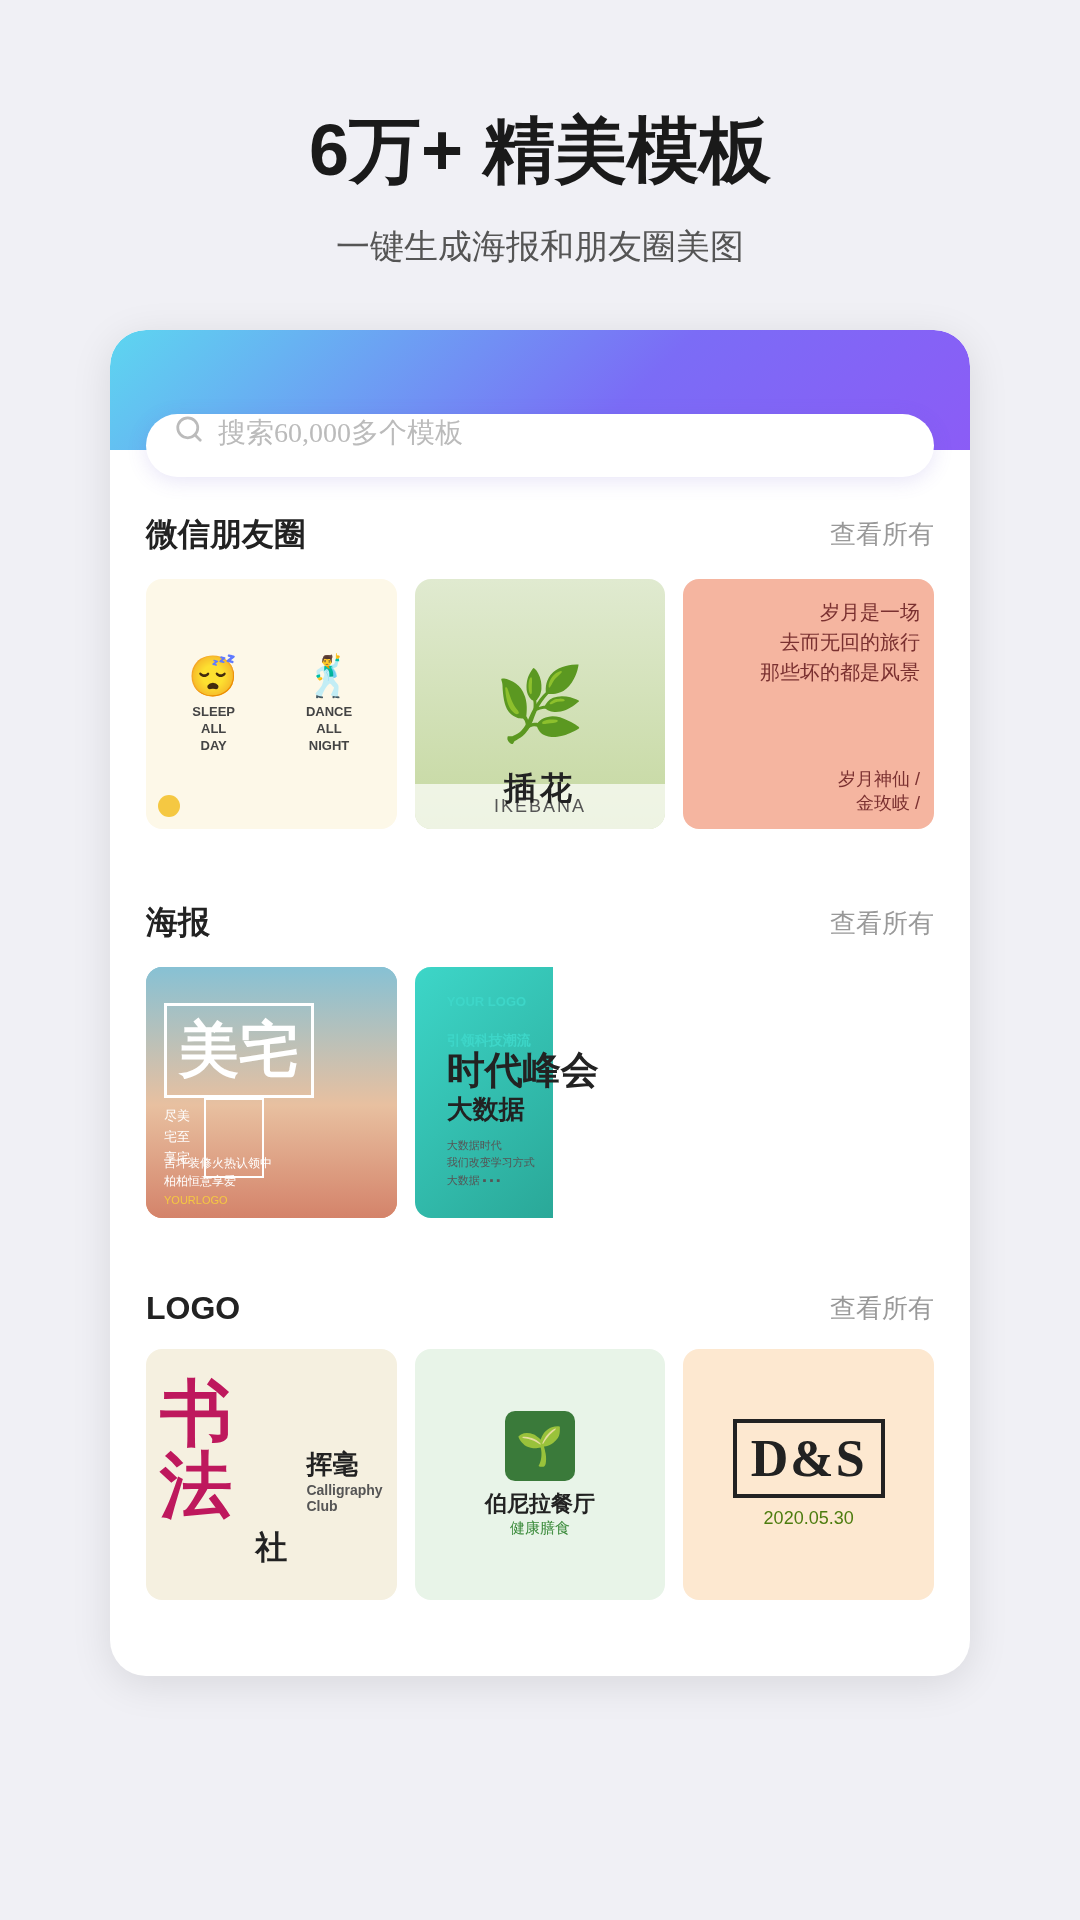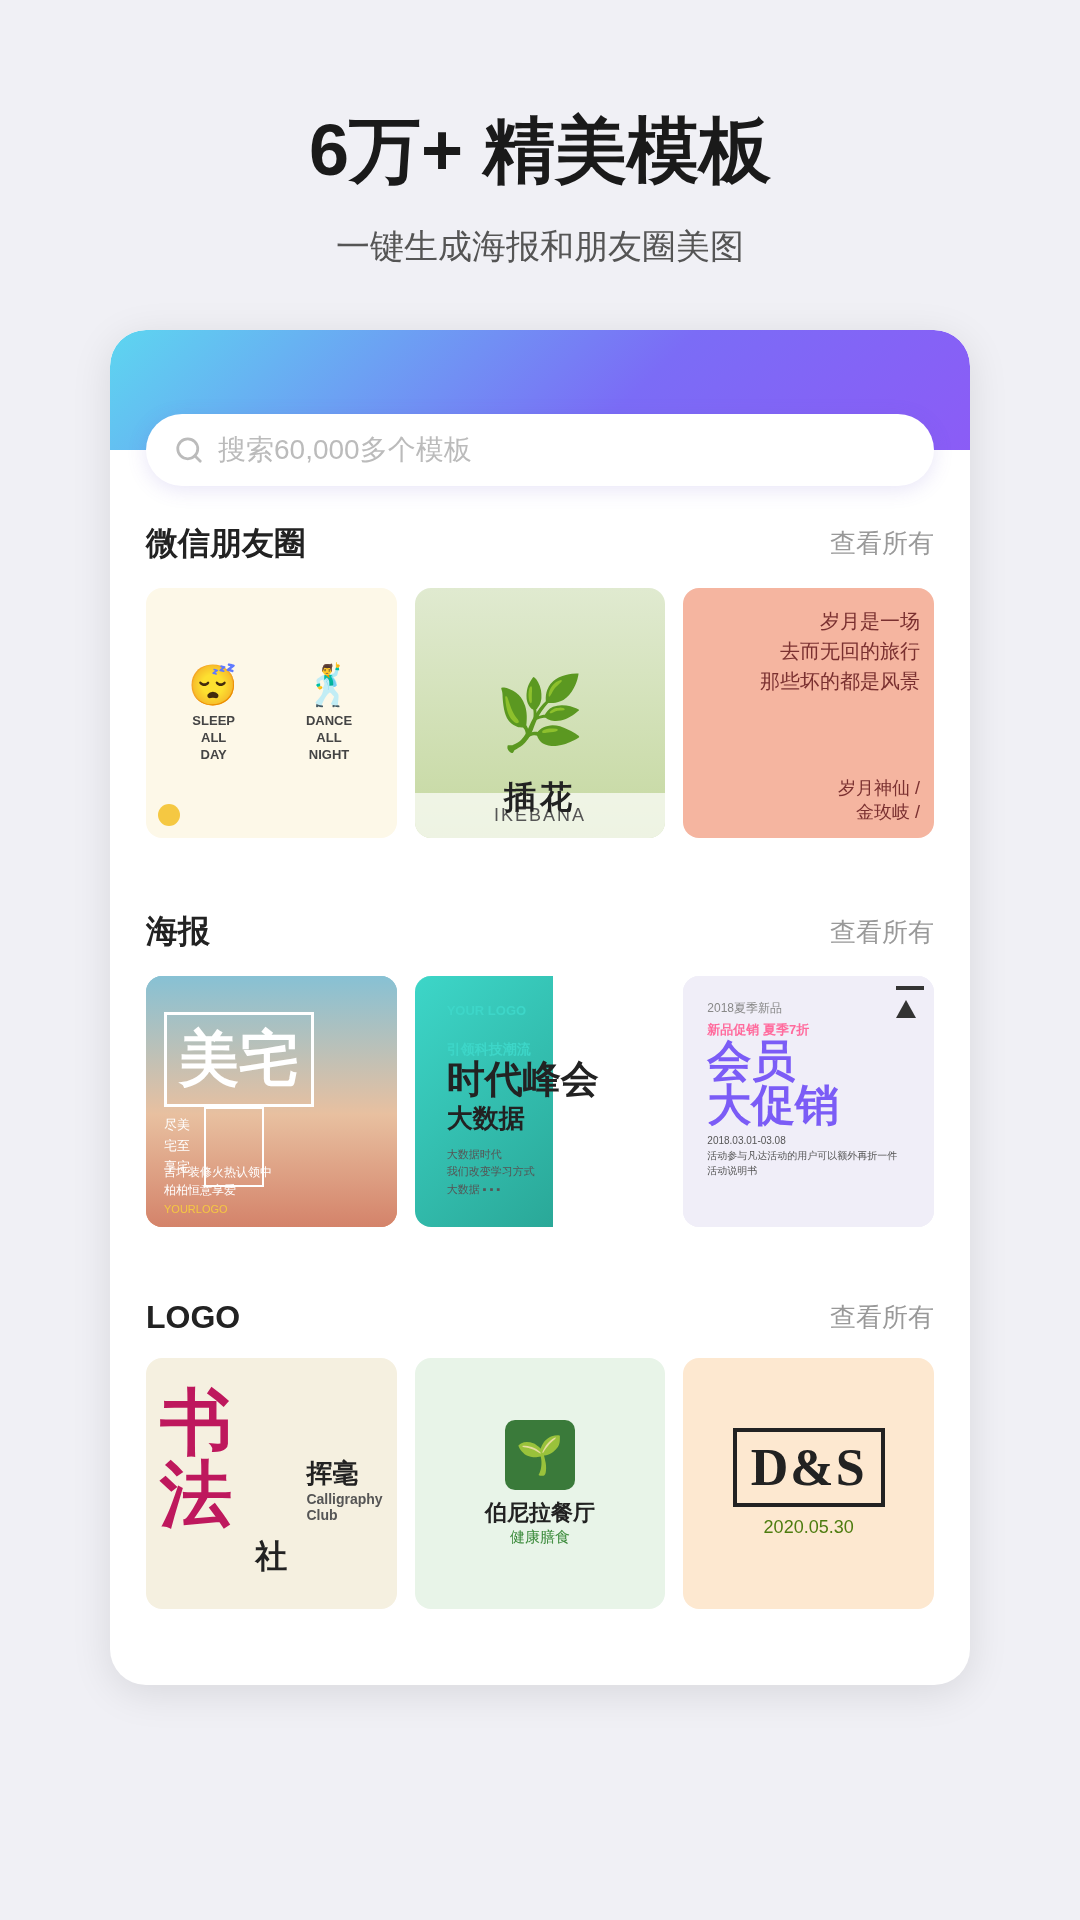--- a/index.html
+++ b/index.html
@@ -50,28 +50,29 @@
     }
 
     .search-bar-wrap {
       padding: 0 36px;
       margin-top: -36px;
       position: relative;
       z-index: 2;
     }
     .search-bar {
       width: 100%;
-      height: 72px;
+      height: 63px;
       background: #fff;
       border-radius: 40px;
       border: none;
       display: flex;
-      align-items: center;
+      align-items: flex-start;
       padding: 0 28px;
       box-shadow: 0 4px 20px rgba(100,80,200,0.15);
+      font-family: Liberation Serif, serif;
     }
     .search-icon-svg {
       width: 30px;
       height: 30px;
       margin-right: 14px;
       flex-shrink: 0;
     }
     .search-placeholder {
       font-size: 28px;
       color: #bbb;
@@ -367,33 +368,20 @@
         <div style="position:absolute;top:0;left:0;width:55%;bottom:0;background:linear-gradient(135deg,#3dd6c8,#2aa898);"></div>
         <div style="position:relative;z-index:1;padding:14px;">
           <div style="font-size:13px;color:#3dd6c8;font-weight:700;position:absolute;top:12px;left:14px;">YOUR LOGO</div>
           <div style="margin-top:36px;font-size:14px;color:#3dd6c8;font-weight:700;">引领科技潮流</div>
           <div style="font-size:38px;font-weight:900;color:#222;line-height:1.1;">时代峰会</div>
           <div style="font-size:26px;font-weight:700;color:#222;">大数据</div>
           <div style="font-size:11px;color:#555;margin-top:10px;line-height:1.6;">大数据时代<br>我们改变学习方式<br>大数据 ▪ ▪ ▪</div>
         </div>
       </div>
 
-      <div class="template-card tmpl-poster-purple">
-        <div style="position:absolute;top:0;left:0;right:0;bottom:0;background:#f0eef8;"></div>
-        <div style="position:relative;z-index:1;padding:10px;">
-          <div style="font-size:12px;color:#888;">2018夏季新品</div>
-          <div style="font-size:13px;color:#ff6b9d;font-weight:700;margin-top:4px;">新品促销 夏季7折</div>
-          <div style="font-size:44px;font-weight:900;color:#7b5cf6;line-height:1;">会员<br>大促销</div>
-          <div style="font-size:10px;color:#555;margin-top:6px;line-height:1.5;">2018.03.01-03.08<br>活动参与凡达活动的用户可以额外再折一件<br>活动说明书</div>
-        </div>
-        <div style="position:absolute;top:10px;right:10px;display:flex;flex-direction:column;gap:6px;">
-          <div style="width:28px;height:4px;background:#333;"></div>
-          <div style="width:0;height:0;border-left:10px solid transparent;border-right:10px solid transparent;border-bottom:18px solid #333;margin-top:4px;"></div>
-        </div>
-      </div>
 
     </div>
   </div>
 
   <div class="section-gap"></div>
 
   <div class="section">
     <div class="section-header">
       <span class="section-title">LOGO</span>
       <span class="section-link">查看所有</span>

